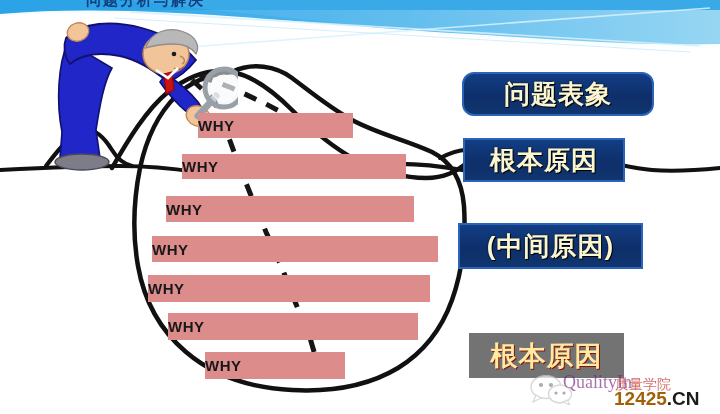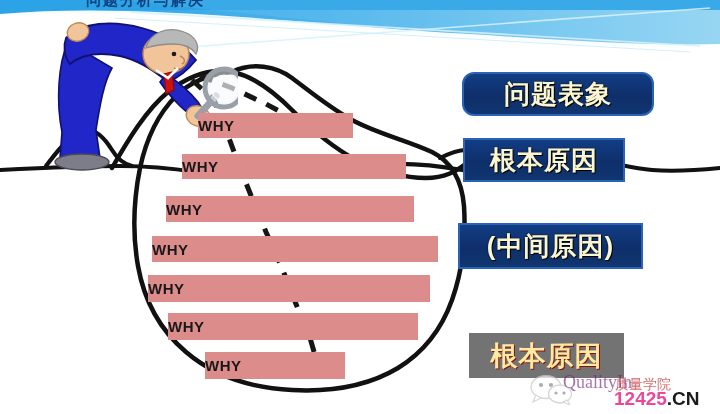--- a/index.html
+++ b/index.html
@@ -235,17 +235,17 @@
       <circle cx="11" cy="10" r="2.1" fill="#8e8e8e"></circle>
       <circle cx="21" cy="10" r="2.1" fill="#8e8e8e"></circle>
       <ellipse cx="30" cy="19" rx="11.5" ry="9" fill="#ffffff" stroke="#c9c9c9" stroke-width="1.3"></ellipse>
       <path d="M37,25 L40,30 L33,27 Z" fill="#ffffff" stroke="#c9c9c9" stroke-width="1.1"></path>
       <circle cx="26" cy="18" r="1.6" fill="#8e8e8e"></circle>
       <circle cx="34" cy="18" r="1.6" fill="#8e8e8e"></circle>
     </svg>
     <div class="wm-text">QualityIn</div>
     <div class="wm-cn">质量学院</div>
     <div class="wm-url">
-      <span class="o" style="color: #ec4899; margin-top: 40px;">12425</span><span class="k" style="color: rgb(27, 27, 27);">.CN</span>
+      <span class="o" style="color: #a16207; margin-top: 40px;">12425</span><span class="k" style="color: rgb(27, 27, 27);">.CN</span>
     </div>
   </div>
 
 </div>
 
 </body></html>

